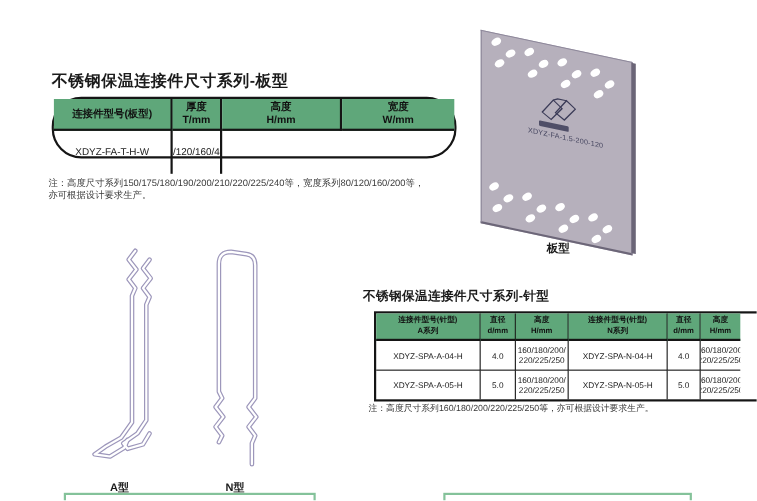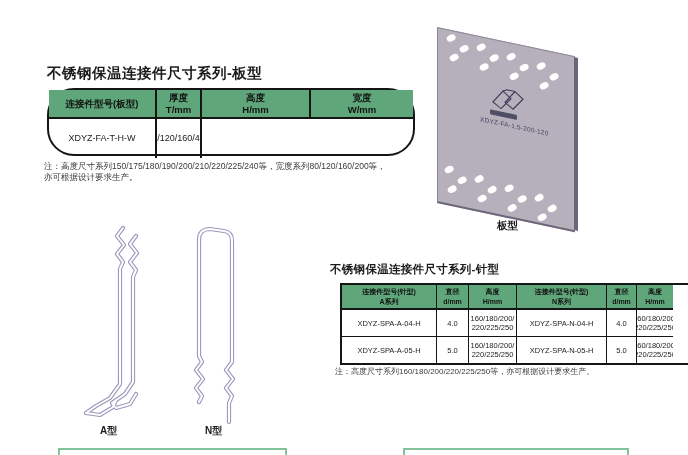--- a/index.html
+++ b/index.html
@@ -20,21 +20,21 @@
   #pin-note   { left:335px; top:367px; width:340px; font-size:8px; }
 
   
   .spec-table { display:grid; border:2px solid #151515; background:#fff; }
   .cell {
     display:flex; flex-direction:column; align-items:center; justify-content:center;
     text-align:center; line-height:1.25; overflow:hidden;
   }
   .hdr { background:#5fa77a; font-weight:bold; color:#111; }
   #plate-table {
-    left:47px; top:88px; width:368px; height:68px;
+    left:47px; top:88px; width:368px; height:56px;
     grid-template-columns:108px 45px 109px 102px;
     grid-template-rows:29px 39px;
     border-radius:27px;
   }
   #plate-table .cell { border-right:2px solid #151515; font-size:9.5px; }
   #plate-table .cell:nth-child(4n) { border-right:none; }
   #plate-table .hdr { border-bottom:2px solid #151515; }
   #plate-table .data { font-size:9px; }
 
   #pin-table {
@@ -62,21 +62,21 @@
   }
   #plate-marking {
     position:absolute; left:42px; top:78px; width:96px;
     font-size:6.5px; color:#45455f; letter-spacing:.2px; white-space:nowrap;
   }
   #brand-strip { position:absolute; left:52px; top:70px; width:27px; height:5px;
     background:#3d3d58; opacity:.85; border-radius:1px; }
   #plate-caption { left:497px; top:219px; font-size:10.5px; font-weight:bold; color:#1b1b1b; }
 
   
-  .pin-label { font-size:10px; font-weight:bold; color:#1b1b1b; }
+  .pin-label { font-size:10px; font-weight:bold; color:#1b1b1b;margin-top:12px; }
   #a-label { left:100px; top:424px; }
   #n-label { left:205px; top:424px; }
 
   
   .green-box { border:2px solid #84c29a; background:#ffffff; height:20px; }
   #green-box-left  { left:58px;  top:448px; width:229px; }
   #green-box-right { left:403px; top:448px; width:226px; }
 </style>
 </head>
 <body>

